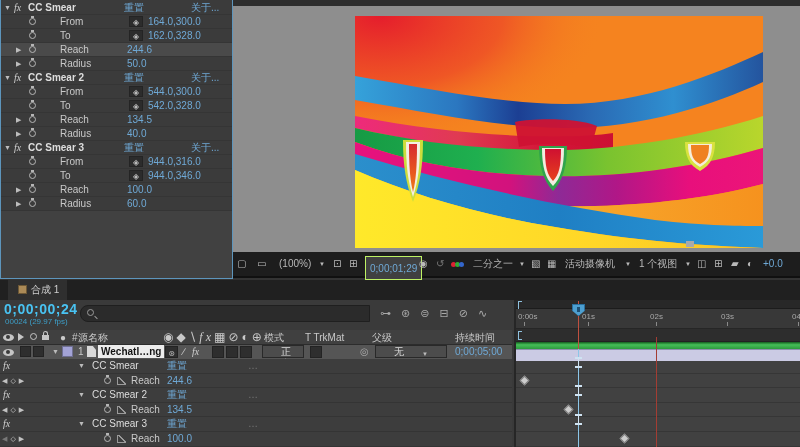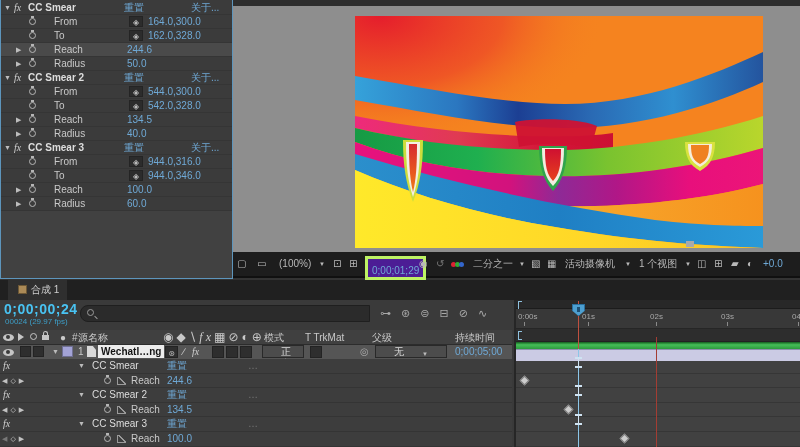--- a/index.html
+++ b/index.html
@@ -14,34 +14,34 @@
        border:1px solid #5d95bc;border-top:none;}
   .erow{position:absolute;left:0;right:0;height:14px;line-height:14px;border-bottom:1px solid #353535;white-space:nowrap;}
   .erow .tri{position:absolute;left:3px;font-size:7px;color:#bdbdbd;top:0;}
   .erow .tri2{position:absolute;left:15px;font-size:7px;color:#bdbdbd;top:0;}
   .fxit{font-style:italic;font-family:"Liberation Serif","DejaVu Serif",serif;color:#cfcfcf;}
   .ename{position:absolute;left:27px;font-weight:bold;color:#dedede;}
   .ereset{position:absolute;left:123px;}
   .eabout{position:absolute;left:190px;}
   .stopw{position:absolute;width:7px;height:7px;border:1px solid #b5b5b5;border-radius:50%;top:3px;left:28px;}
   .stopw:before{content:"";position:absolute;top:-3px;left:1px;width:3px;height:2px;background:#b5b5b5;}
-  .plabel{position:absolute;left:53px;}
+  .plabel{position:absolute;left:59px;}
   .posbox{position:absolute;left:128px;top:1px;width:14px;height:11px;background:#2c2c2c;border:1px solid #242424;
           color:#bbb;font-size:8px;line-height:11px;text-align:center;}
   .pvalpos{position:absolute;left:147px;}
   .pvalsc{position:absolute;left:126px;}
   .ecp-empty{position:absolute;left:0;right:0;top:211px;bottom:0;background:#414141;}
   .hl{background:#4a4a4a;}
   
   .viewer{position:absolute;left:233px;top:0;width:567px;height:252px;background:#8e8e8e;border-top:6px solid #2e2e2e;}
   .artwork{position:absolute;left:122px;top:10px;width:408px;height:232px;display:block;}
   .vtb{position:absolute;left:233px;top:252px;width:567px;height:26px;background:#1d1d1d;border-bottom:2px solid #101010;
        line-height:24px;white-space:nowrap;color:#b9b9b9;}
   .vtb .it{position:absolute;top:0;height:24px;line-height:24px;font-size:10px;}
-  .tcbox{background:#4c1d95;border:3px solid #bef264;padding:0 4px;height:16px;line-height:16px;top:4px !important;}
+  .tcbox{background:#404040;border:1px solid #bef264;padding:0 4px;height:16px;line-height:16px;top:4px !important;}
   .dot{display:inline-block;width:5px;height:5px;border-radius:50%;margin-left:-1px;}
   
   .tabbar{position:absolute;left:0;top:280px;width:800px;height:20px;background:#202020;}
   .tab{position:absolute;top:0;height:20px;line-height:20px;padding:0 8px;background:#2f2f2f;color:#cfcfcf;}
   .tab.active{background:#404040;}
   .swatch{display:inline-block;width:9px;height:9px;background:#ab8a57;border:1px solid #6d5836;vertical-align:-1px;margin:0 4px 0 2px;}
   
   .tl{position:absolute;left:0;top:300px;width:800px;height:147px;background:#3a3a3a;}
   .tl-left{position:absolute;left:0;top:0;width:512px;height:147px;}
   .bigtc{position:absolute;left:4px;top:1px;font-size:14px;font-weight:bold;color:#49c3f2;letter-spacing:.5px;}

